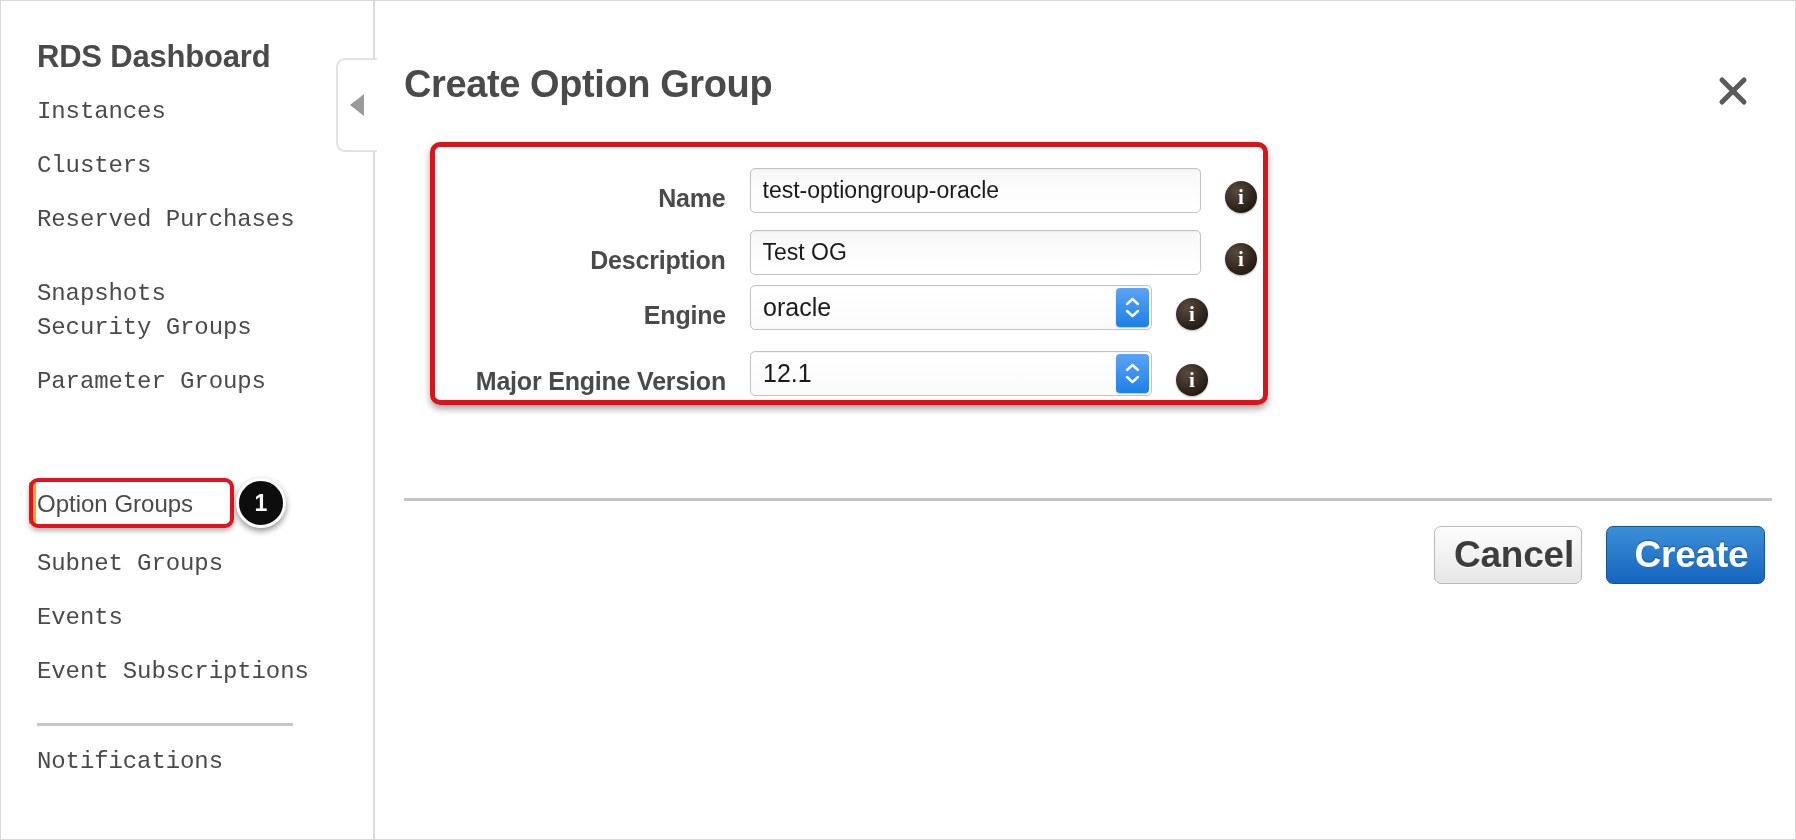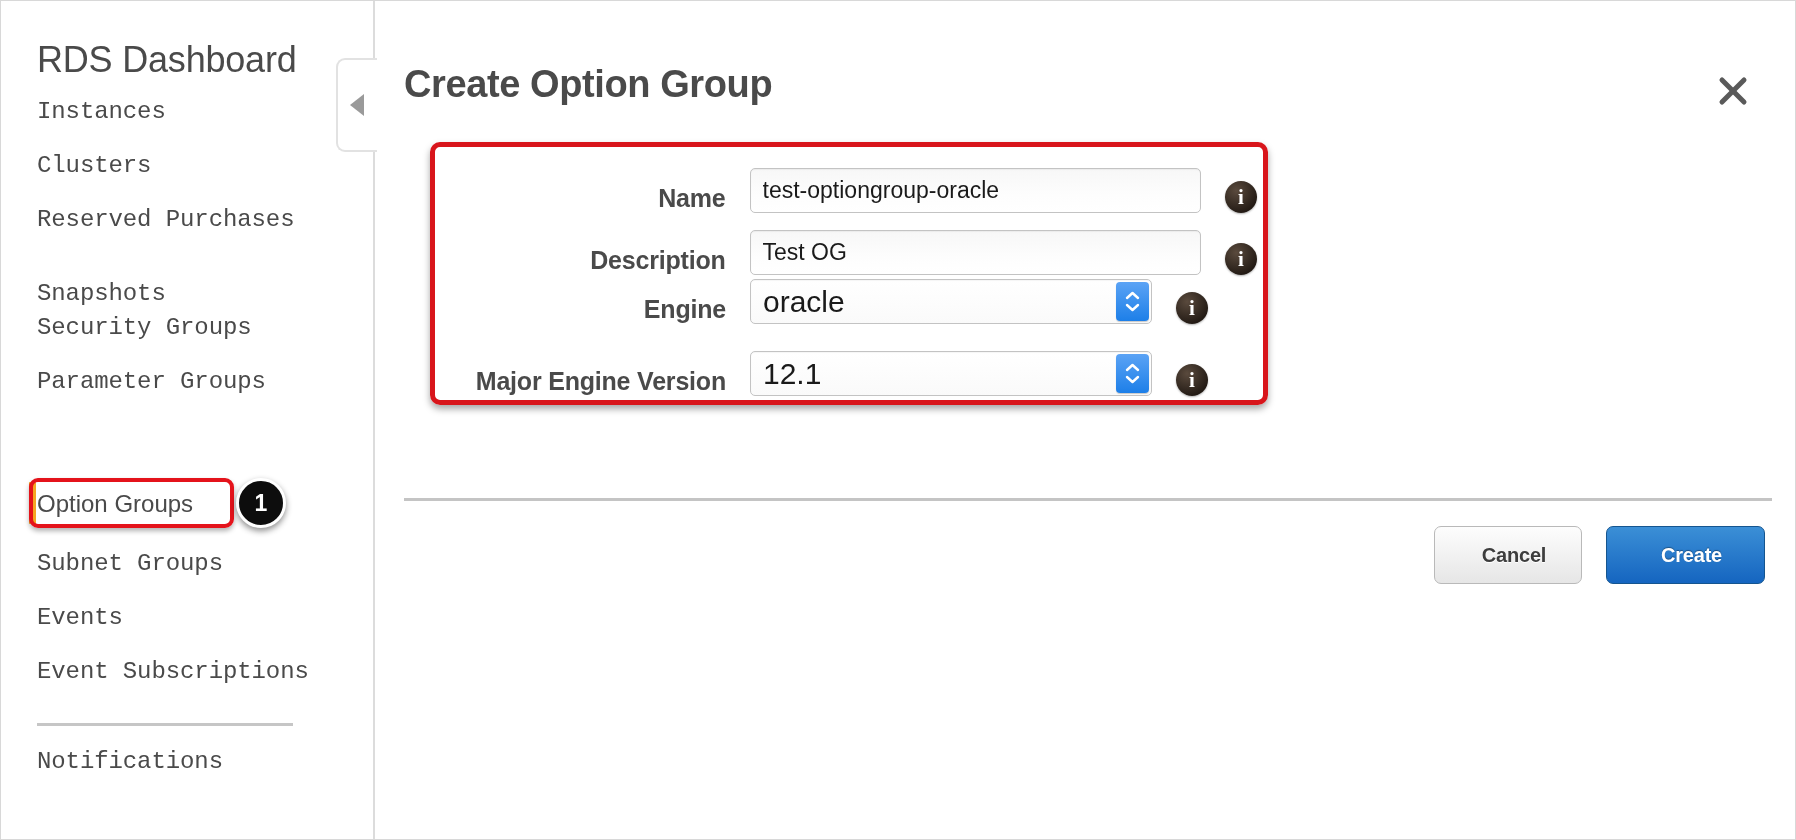--- a/index.html
+++ b/index.html
@@ -26,22 +26,22 @@
     left: 0; top: 0;
     width: 374px;
     height: 838px;
     background: #ffffff;
     border-right: 2px solid #dcdcdc;
   }
 
   #sidebar-title {
     position: absolute;
     left: 36px; top: 38px;
-    font-size: 36px;
-    font-weight: 400;
+    font-size: 31px;
+    font-weight: 700;
     color: #4a4a4a;
     letter-spacing: -0.2px;
     white-space: nowrap;
   }
 
   .nav-item {
     position: absolute;
     left: 36px;
     font-size: 24px;
     font-weight: 400;
@@ -189,21 +189,21 @@
   .form-row {
     position: absolute;
     left: 0;
     width: 880px;
     height: 46px;
     display: flex;
     align-items: flex-end;
   }
   #row-name    { top: 166px; }
   #row-desc    { top: 228px; }
-  #row-engine  { top: 277px; }
+  #row-engine  { top: 283px; }
   #row-version { top: 349px; }
 
   .field-label {
     width: 373px;
     text-align: right;
     padding-right: 24px;
     font-size: 25px;
     font-weight: 700;
     color: #4a4a4a;
     white-space: nowrap;
@@ -230,21 +230,21 @@
     position: relative;
     width: 402px;
     height: 45px;
   }
   .select-input {
     width: 402px;
     height: 45px;
     border: 1px solid #c3c3c3;
     border-radius: 5px;
     background: linear-gradient(#ffffff, #fafafa);
-    font-size: 30px;
+    font-size: 25px;
     color: #1a1a1a;
     font-family: "Liberation Sans", sans-serif;
     padding: 0 46px 0 12px;
     line-height: 43px;
     box-shadow: inset 0 1px 1px rgba(0,0,0,0.04);
     overflow: hidden;
     white-space: nowrap;
   }
   .stepper {
     position: absolute;
@@ -297,21 +297,21 @@
     right: 30px;
     top: 525px;
     display: flex;
     gap: 24px;
     align-items: center;
   }
 
   .btn {
     height: 58px;
     border-radius: 7px;
-    font-size: 20px;
+    font-size: 37px;
     font-weight: 700;
     font-family: "Liberation Sans", sans-serif;
     display: flex;
     align-items: center;
     justify-content: center;
     cursor: pointer;
     letter-spacing: -0.2px;
     padding-left: 12px;
   }
   #cancel-button {

